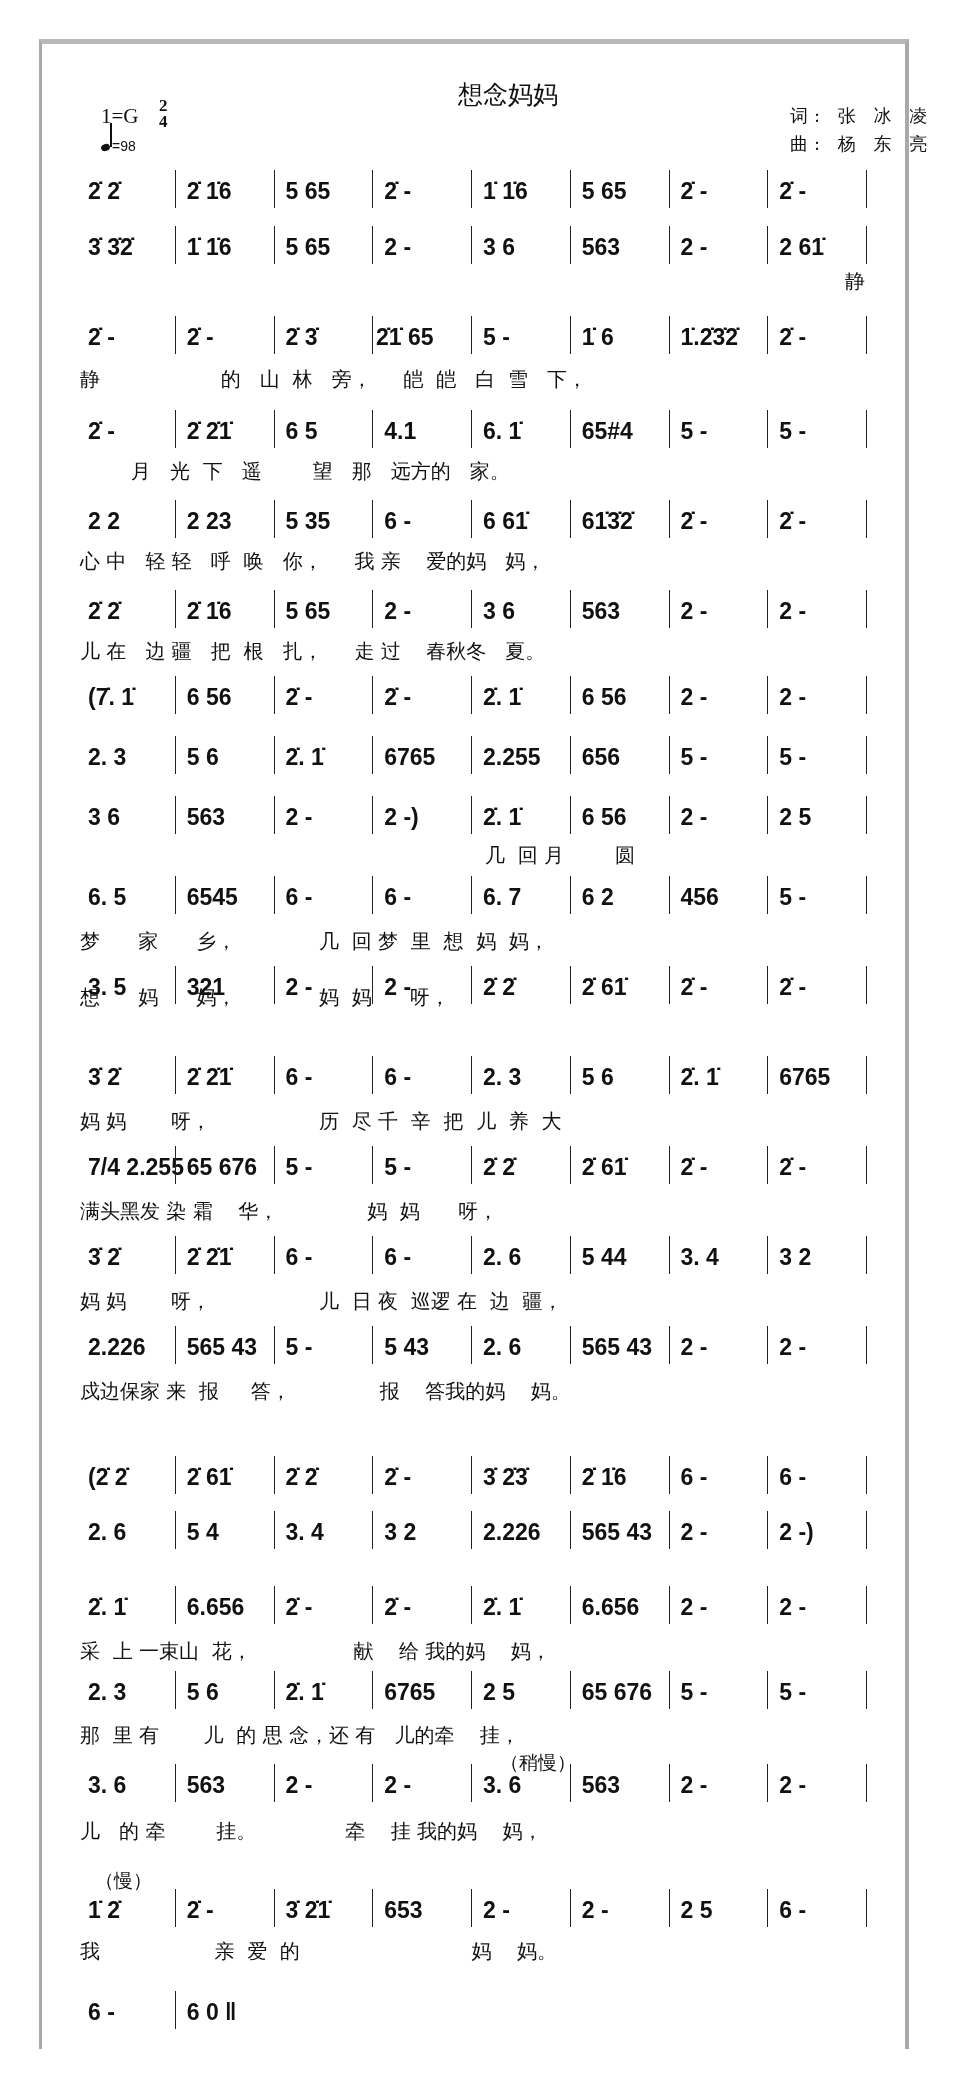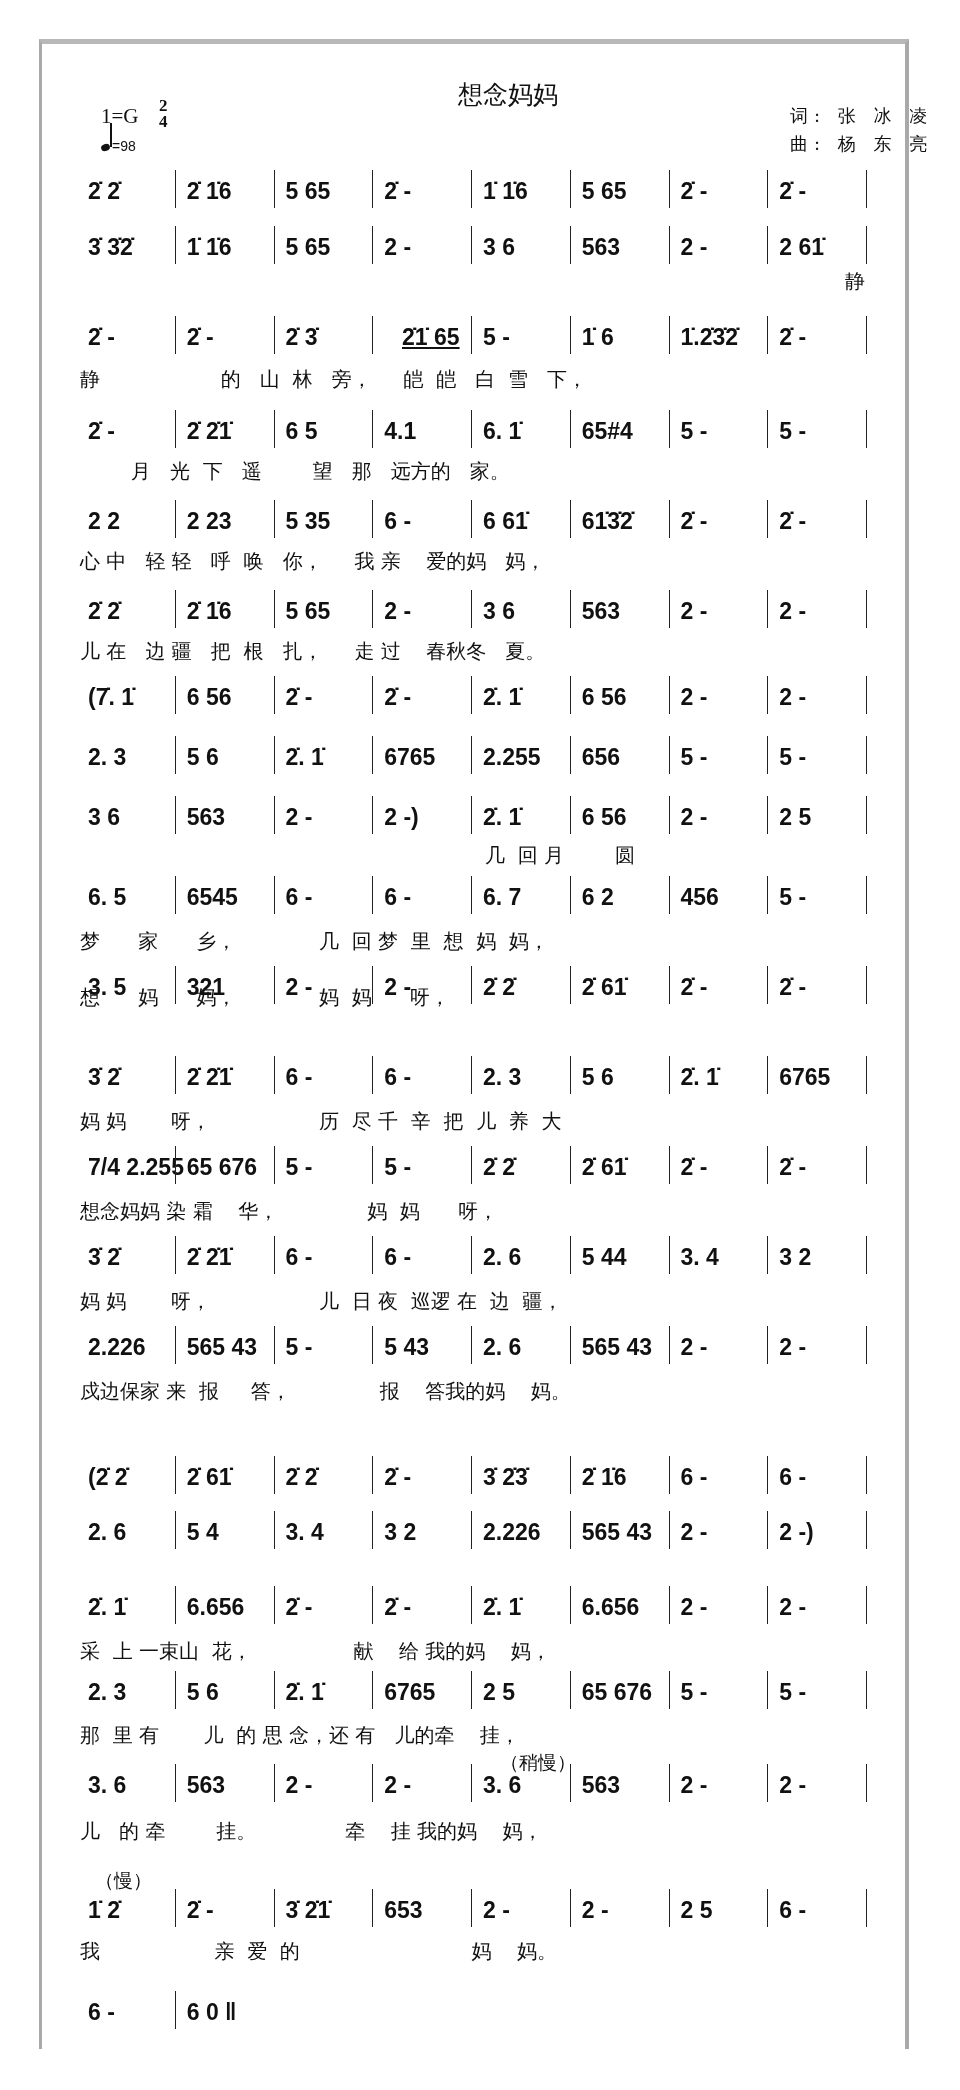--- a/index.html
+++ b/index.html
@@ -81,21 +81,21 @@
       <div class="tok" style="left: 699.25px;">2   61̇</div>
       <div class="bar" style="left: 786px;"></div>
     </div>
     <div class="row" style="top: 322px;">
       <div class="tok" style="left: 8px;">2̇   -</div>
       <div class="bar" style="left: 94.75px;"></div>
       <div class="tok" style="left: 106.75px;">2̇   -</div>
       <div class="bar" style="left: 193.5px;"></div>
       <div class="tok" style="left: 205.5px;">2̇   3̇</div>
       <div class="bar" style="left: 292.25px;"></div>
-      <div class="tok" style="left: 322px; text-decoration: underline;">2̇1̇   65</div>
+      <div class="tok" style="left: 296px;">2̇1̇   65</div>
       <div class="bar" style="left: 391px;"></div>
       <div class="tok" style="left: 403px;">5   -</div>
       <div class="bar" style="left: 489.75px;"></div>
       <div class="tok" style="left: 501.75px;">1̇   6</div>
       <div class="bar" style="left: 588.5px;"></div>
       <div class="tok" style="left: 600.5px;">1̇.2̇3̇2̇</div>
       <div class="bar" style="left: 687.25px;"></div>
       <div class="tok" style="left: 699.25px;">2̇   -</div>
       <div class="bar" style="left: 786px;"></div>
     </div>
@@ -430,21 +430,21 @@
     </div>
     <div class="lyr" style="top: 268px; left: 845px;">静</div>
     <div class="lyr" style="top: 366px;">静                   的   山  林   旁，     皑  皑   白  雪   下，</div>
     <div class="lyr" style="top: 458px;">        月   光  下   遥        望   那   远方的   家。</div>
     <div class="lyr" style="top: 548px;">心 中   轻 轻   呼  唤   你，     我 亲    爱的妈   妈，</div>
     <div class="lyr" style="top: 638px;">儿 在   边 疆   把  根   扎，     走 过    春秋冬   夏。</div>
     <div class="lyr" style="top: 842px; left: 485px;">几  回 月        圆</div>
     <div class="lyr" style="top: 928px;">梦      家      乡，             几  回 梦  里  想  妈  妈，</div>
     <div class="lyr" style="top: 984px;">想      妈      妈，             妈  妈      呀，</div>
     <div class="lyr" style="top: 1108px;">妈 妈       呀，                 历  尽 千  辛  把  儿  养  大</div>
-    <div class="lyr" style="top: 1198px;">想念妈妈 染 霜    华，              妈  妈      呀，</div>
+    <div class="lyr" style="top: 1198px;">满头黑发 染 霜    华，              妈  妈      呀，</div>
     <div class="lyr" style="top: 1288px;">妈 妈       呀，                 儿  日 夜  巡逻 在  边  疆，</div>
     <div class="lyr" style="top: 1378px;">戍边保家 来  报     答，              报    答我的妈    妈。</div>
     <div class="lyr" style="top: 1638px;">采  上 一束山  花，                献    给 我的妈    妈，</div>
     <div class="lyr" style="top: 1722px;">那  里 有       儿  的 思 念，还 有   儿的牵    挂，</div>
     <div class="lyr" style="top: 1818px;">儿   的 牵        挂。              牵    挂 我的妈    妈，</div>
     <div class="lyr" style="top: 1938px;">我                  亲  爱  的                           妈    妈。</div>
   </div>
 
 <div class="ann" style="left:500px;top:1750px;">（稍慢）</div>
 <div class="ann" style="left:95px;top:1868px;">（慢）</div>

